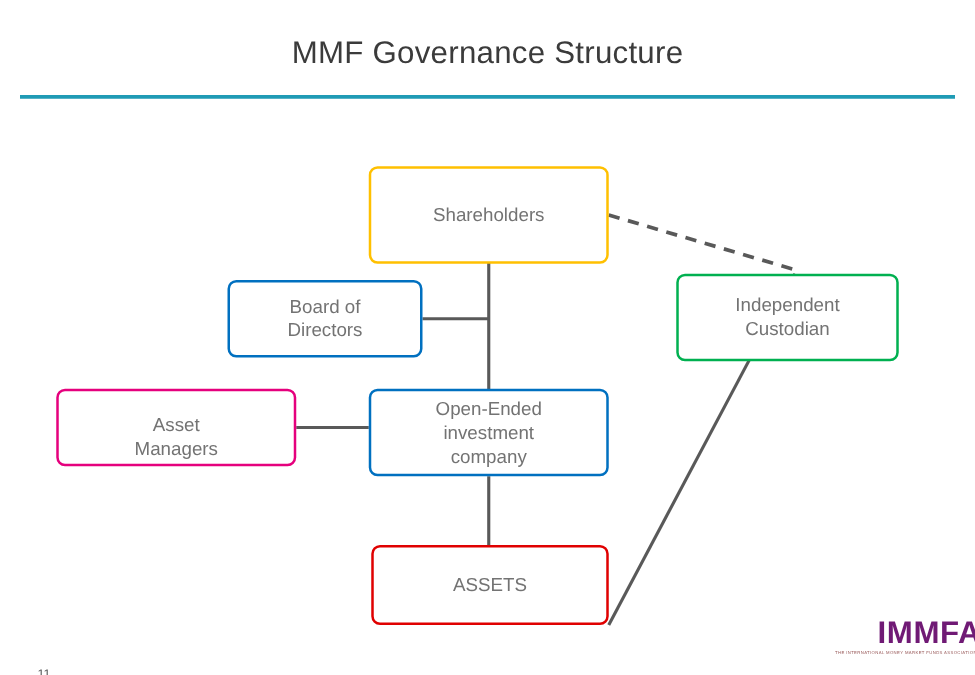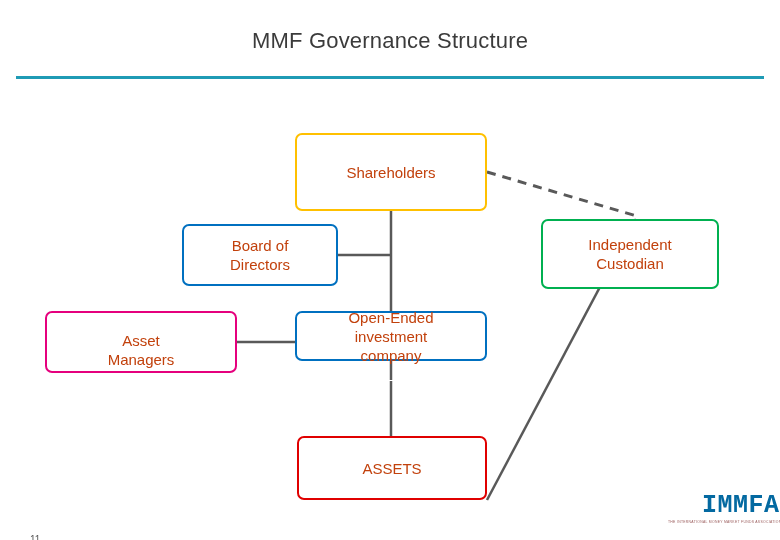--- a/index.html
+++ b/index.html
@@ -19,21 +19,21 @@
     left: 0; top: 0;
     width: 780px;
     height: 540px;
   }
   #title {
     position: absolute;
     left: 0;
     top: 28px;
     width: 780px;
     text-align: center;
-    font-size: 22px;
+    font-size: 25px;
     color: #3b3b3b;
     font-weight: normal;
     letter-spacing: 0.2px;
   }
   #title-rule {
     position: absolute;
     left: 16px;
     top: 76px;
     width: 748px;
     height: 3px;
@@ -50,45 +50,45 @@
     position: absolute;
     box-sizing: border-box;
     border-style: solid;
     border-width: 2px;
     border-radius: 7px;
     background: #ffffff;
     display: flex;
     align-items: center;
     justify-content: center;
     text-align: center;
-    color: #c2410c;
+    color: #737373;
     font-size: 15px;
     line-height: 19px;
     padding: 2px 6px;
   }
   .node span { display: block; }
   #page-number {
     position: absolute;
     left: 30px;
     top: 534px;
     font-size: 10px;
     color: #595959;
   }
   #logo {
     position: absolute;
     left: 668px;
     top: 493px;
     width: 96px;
     text-align: center;
   }
   #logo .logo-word {
-    font-family: Liberation Mono, monospace;
+    font-family: Liberation Sans, sans-serif;
     font-size: 25px;
     font-weight: bold;
-    color: #0369a1;
+    color: #701a75;
     letter-spacing: 0.5px;
     line-height: 26px;
     margin-left: 34px;
   }
   #logo .logo-sub {
     font-size: 3.4px;
     color: #9a5b5b;
     letter-spacing: 0.3px;
     white-space: nowrap;
     margin-top: 1px;
@@ -137,21 +137,21 @@
     </div>
   </div>
 
   <div class="node" style="left:45px; top:311px; width:192px; height:62px; border-color:#e5007d;align-items:flex-end;">
     <div>
       <span>Asset</span>
       <span>Managers</span>
     </div>
   </div>
 
-  <div class="node" style="left:295px; top:311px; width:192px; height:50px; border-color:#0070c0;">
+  <div class="node" style="left:295px; top:311px; width:192px; height:70px; border-color:#0070c0;">
     <div>
       <span>Open-Ended</span>
       <span>investment</span>
       <span>company</span>
     </div>
   </div>
 
   <div class="node" style="left:297px; top:436px; width:190px; height:64px; border-color:#e00000;">
     <div>
       <span>ASSETS</span>

